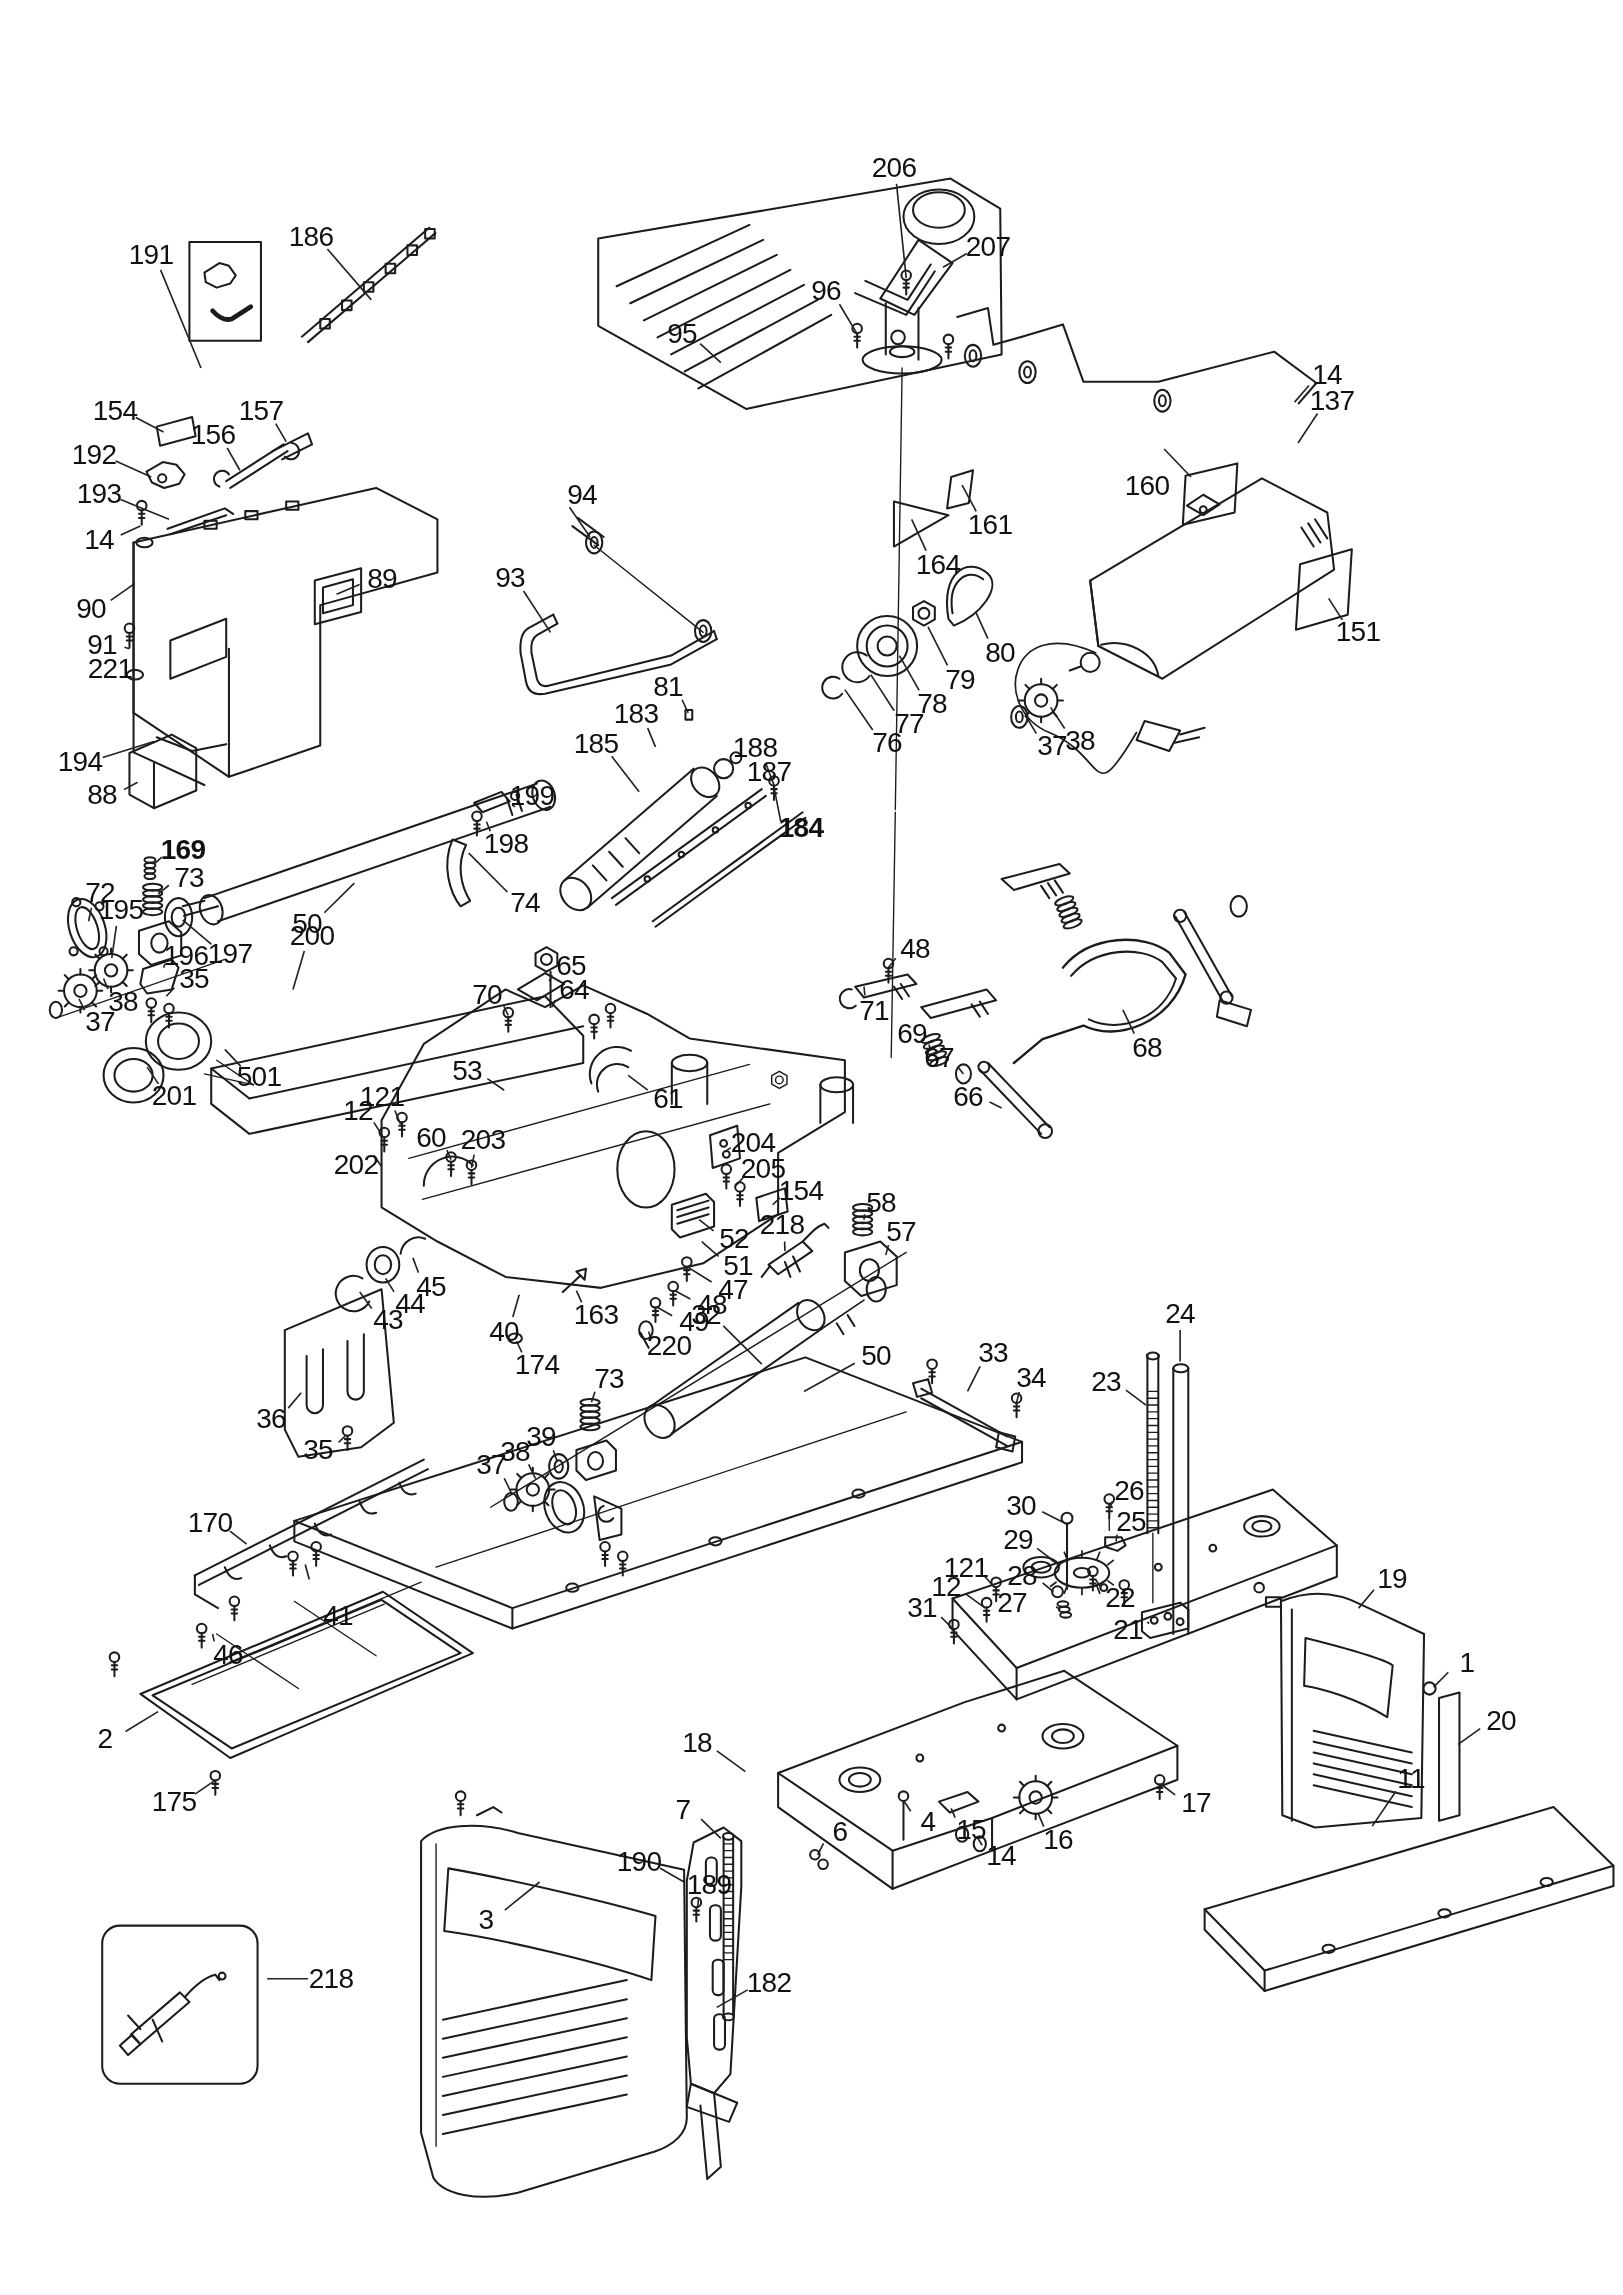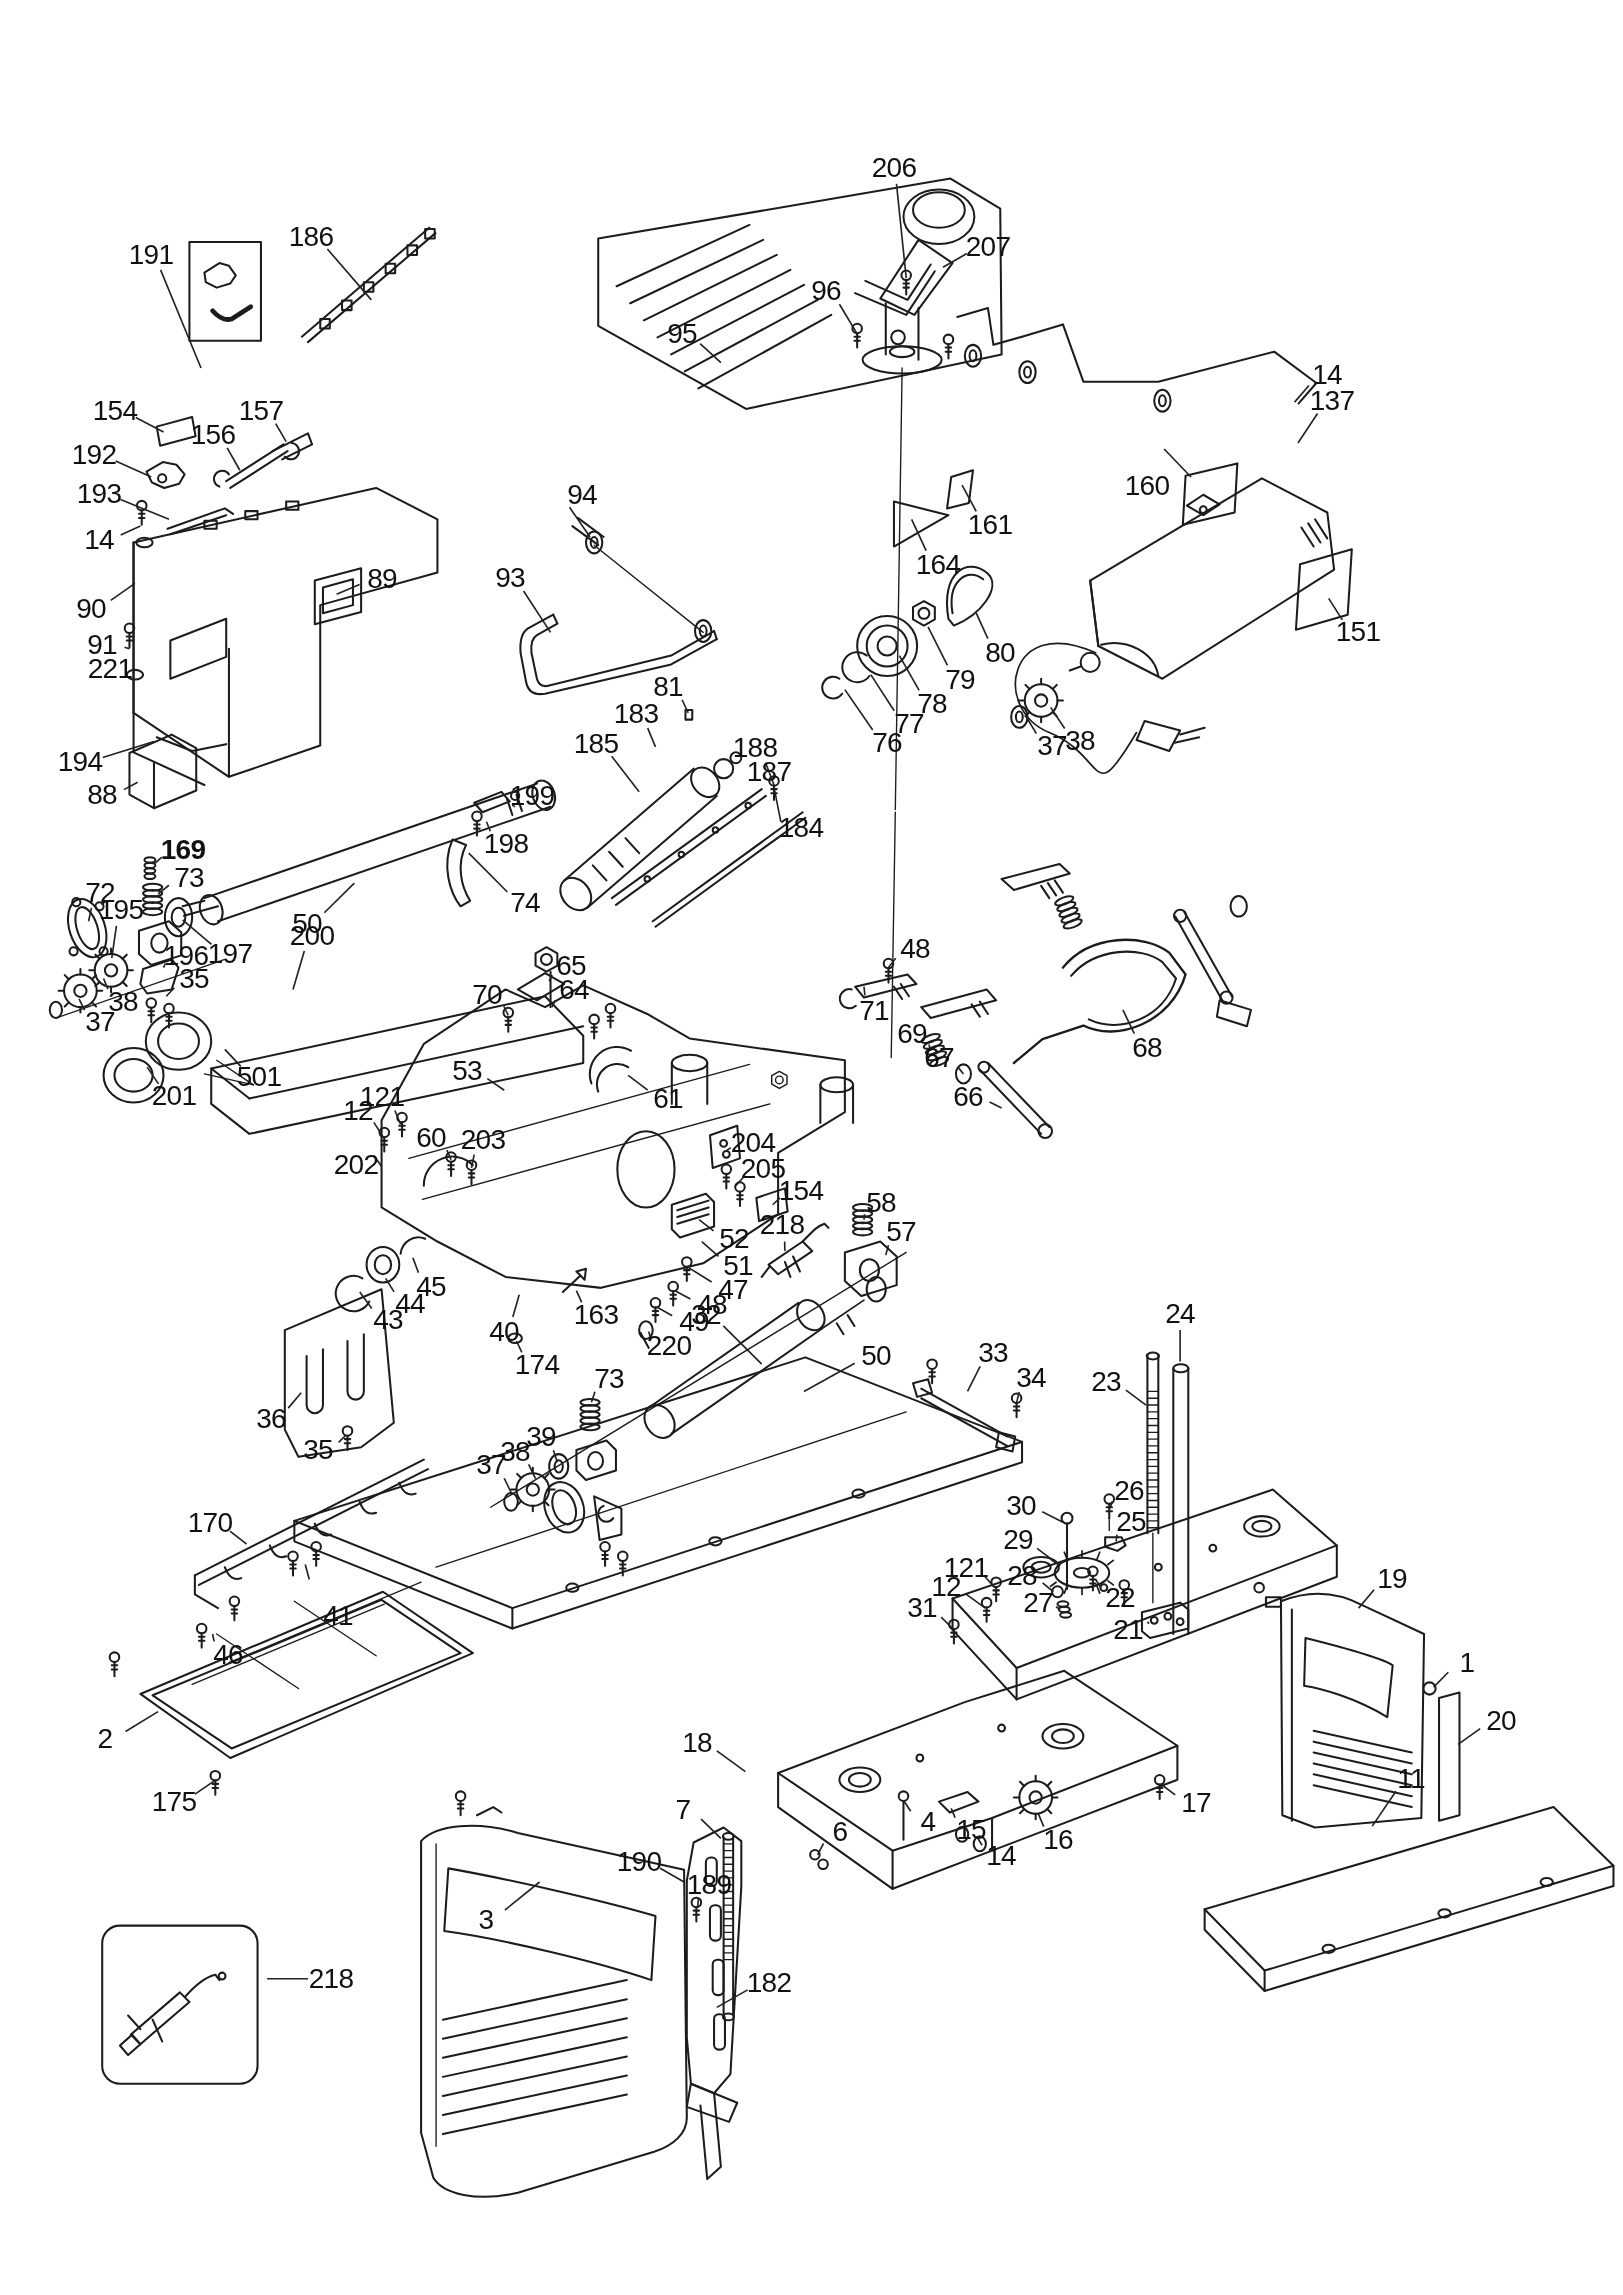--- a/index.html
+++ b/index.html
@@ -686,21 +686,21 @@
       <div class="part-label" style="left: 194px; top: 979px;">35</div>
       <div class="part-label" style="left: 123px; top: 1002px;">38</div>
       <div class="part-label" style="left: 100px; top: 1022px;">37</div>
       <div class="part-label" style="left: 312px; top: 936px;">200</div>
       <div class="part-label" style="left: 259px; top: 1077px;">501</div>
       <div class="part-label" style="left: 174px; top: 1096px;">201</div>
       <div class="part-label" style="left: 636px; top: 714px;">183</div>
       <div class="part-label" style="left: 596px; top: 744px;">185</div>
       <div class="part-label" style="left: 755px; top: 748px;">188</div>
       <div class="part-label" style="left: 769px; top: 772px;">187</div>
-      <div class="part-label" style="left: 801px; top: 828px;">184</div>
+      <div class="part-label" style="left: 801px; top: 828px; font-weight: bold;">184</div>
       <div class="part-label" style="left: 532px; top: 796px;">199</div>
       <div class="part-label" style="left: 506px; top: 844px;">198</div>
       <div class="part-label" style="left: 525px; top: 903px;">74</div>
       <div class="part-label" style="left: 915px; top: 949px;">48</div>
       <div class="part-label" style="left: 874px; top: 1011px;">71</div>
       <div class="part-label" style="left: 912px; top: 1034px;">69</div>
       <div class="part-label" style="left: 939px; top: 1058px;">67</div>
       <div class="part-label" style="left: 968px; top: 1097px;">66</div>
       <div class="part-label" style="left: 1147px; top: 1048px;">68</div>
       <div class="part-label" style="left: 571px; top: 966px;">65</div>
@@ -746,21 +746,21 @@
       <div class="part-label" style="left: 210px; top: 1523px;">170</div>
       <div class="part-label" style="left: 338px; top: 1595px; margin-top: 21px;">41</div>
       <div class="part-label" style="left: 228px; top: 1655px;">46</div>
       <div class="part-label" style="left: 1129px; top: 1491px;">26</div>
       <div class="part-label" style="left: 1021px; top: 1506px;">30</div>
       <div class="part-label" style="left: 1131px; top: 1522px;">25</div>
       <div class="part-label" style="left: 1018px; top: 1540px;">29</div>
       <div class="part-label" style="left: 966px; top: 1568px;">121</div>
       <div class="part-label" style="left: 1022px; top: 1576px;">28</div>
       <div class="part-label" style="left: 946px; top: 1587px;">12</div>
-      <div class="part-label" style="left: 1038px; top: 1603px; text-align: center;">27</div>
+      <div class="part-label" style="left: 1012px; top: 1603px; text-align: center;">27</div>
       <div class="part-label" style="left: 1120px; top: 1598px;">22</div>
       <div class="part-label" style="left: 922px; top: 1608px;">31</div>
       <div class="part-label" style="left: 1128px; top: 1630px;">21</div>
       <div class="part-label" style="left: 1392px; top: 1579px;">19</div>
       <div class="part-label" style="left: 1467px; top: 1663px;">1</div>
       <div class="part-label" style="left: 1501px; top: 1721px;">20</div>
       <div class="part-label" style="left: 697px; top: 1743px;">18</div>
       <div class="part-label" style="left: 1196px; top: 1803px;">17</div>
       <div class="part-label" style="left: 1058px; top: 1840px;">16</div>
       <div class="part-label" style="left: 971px; top: 1830px;">15</div>

